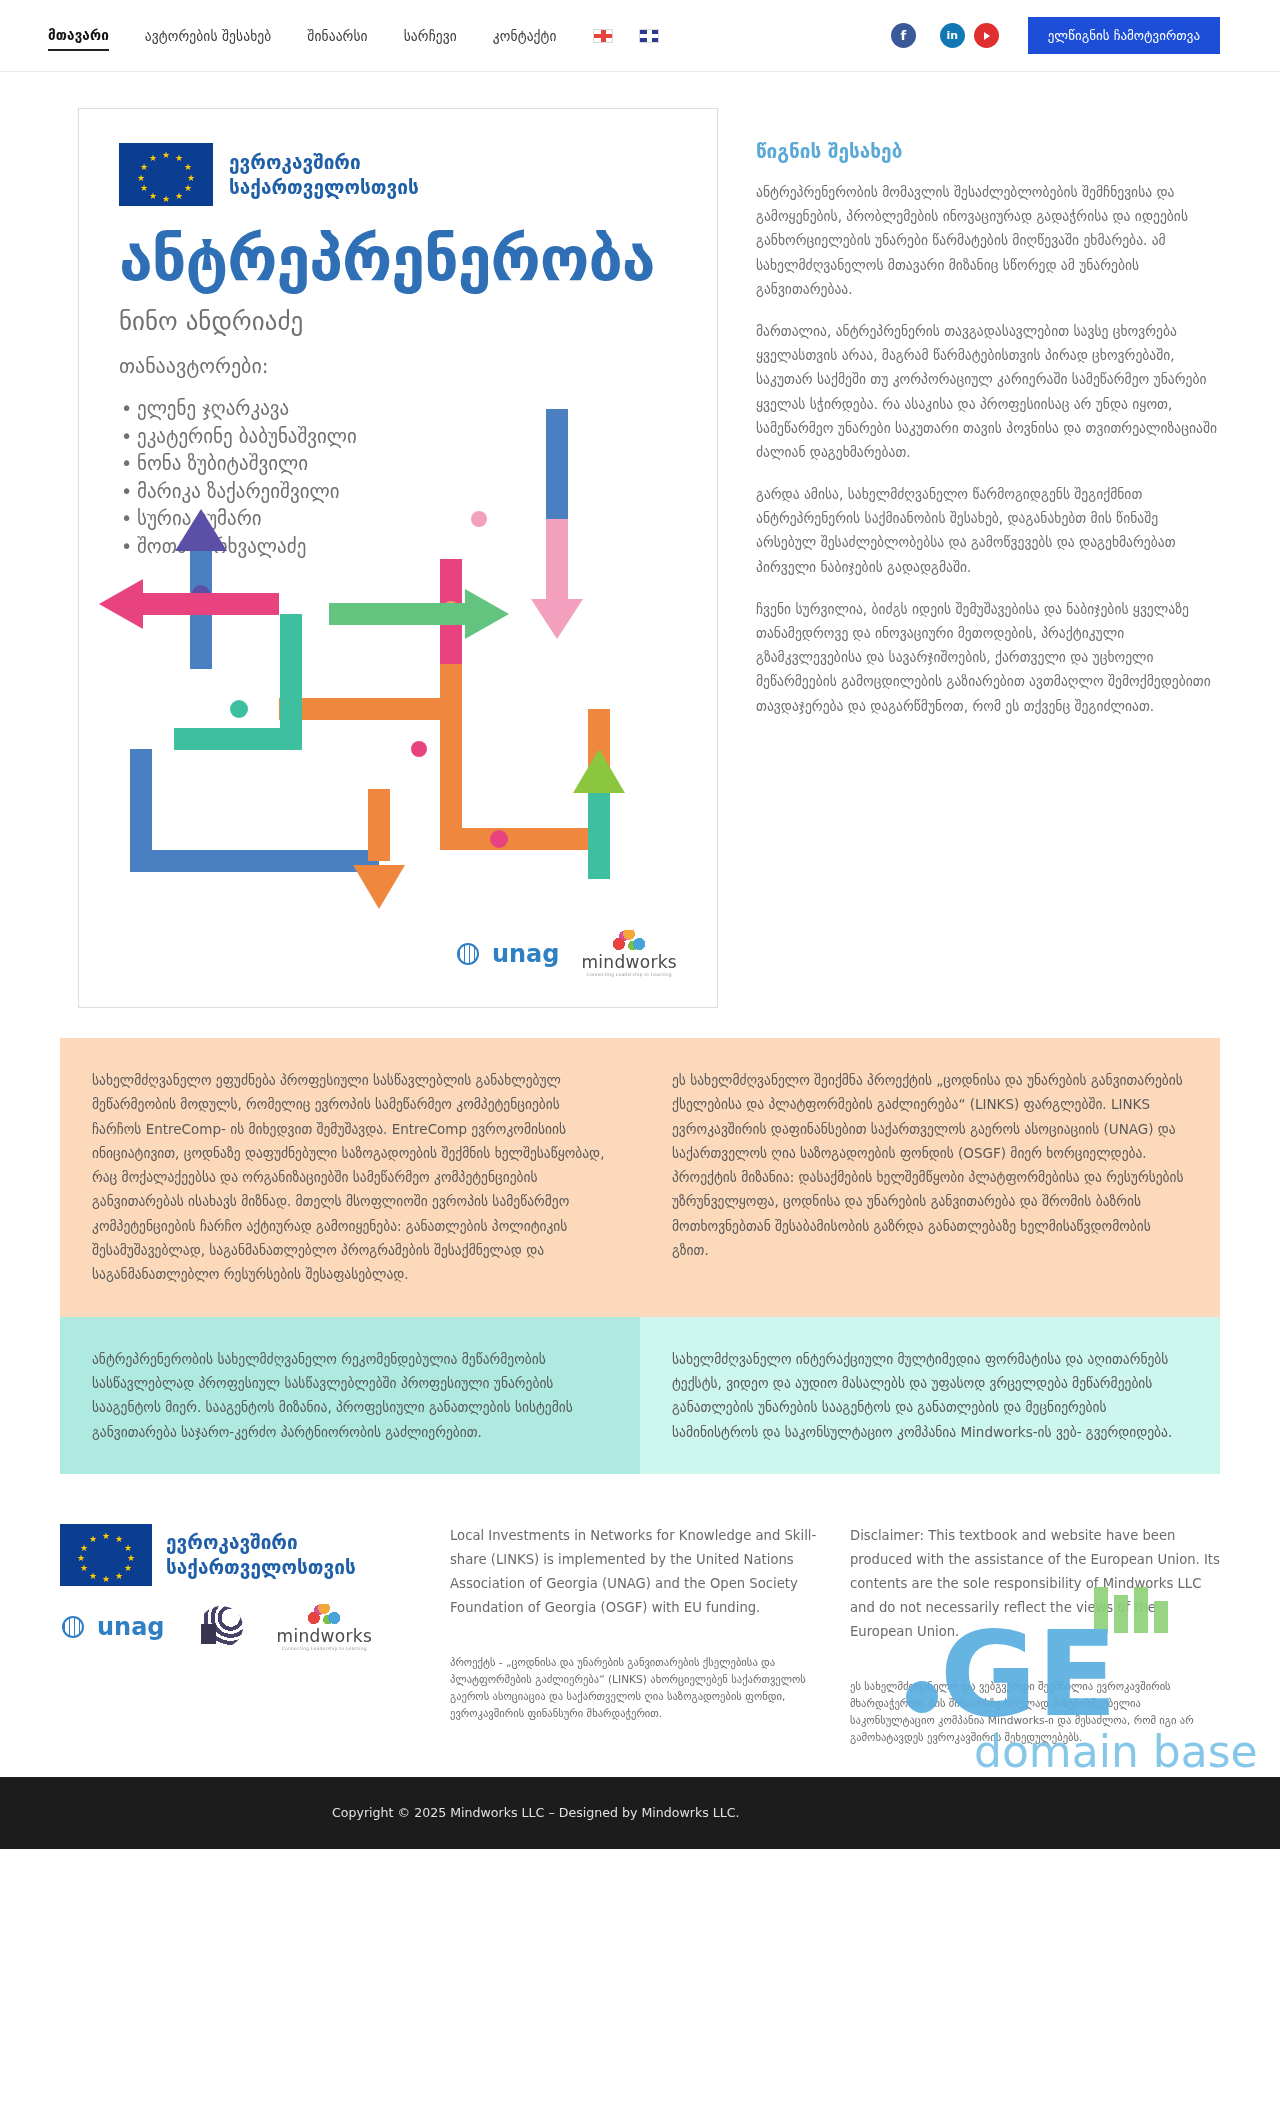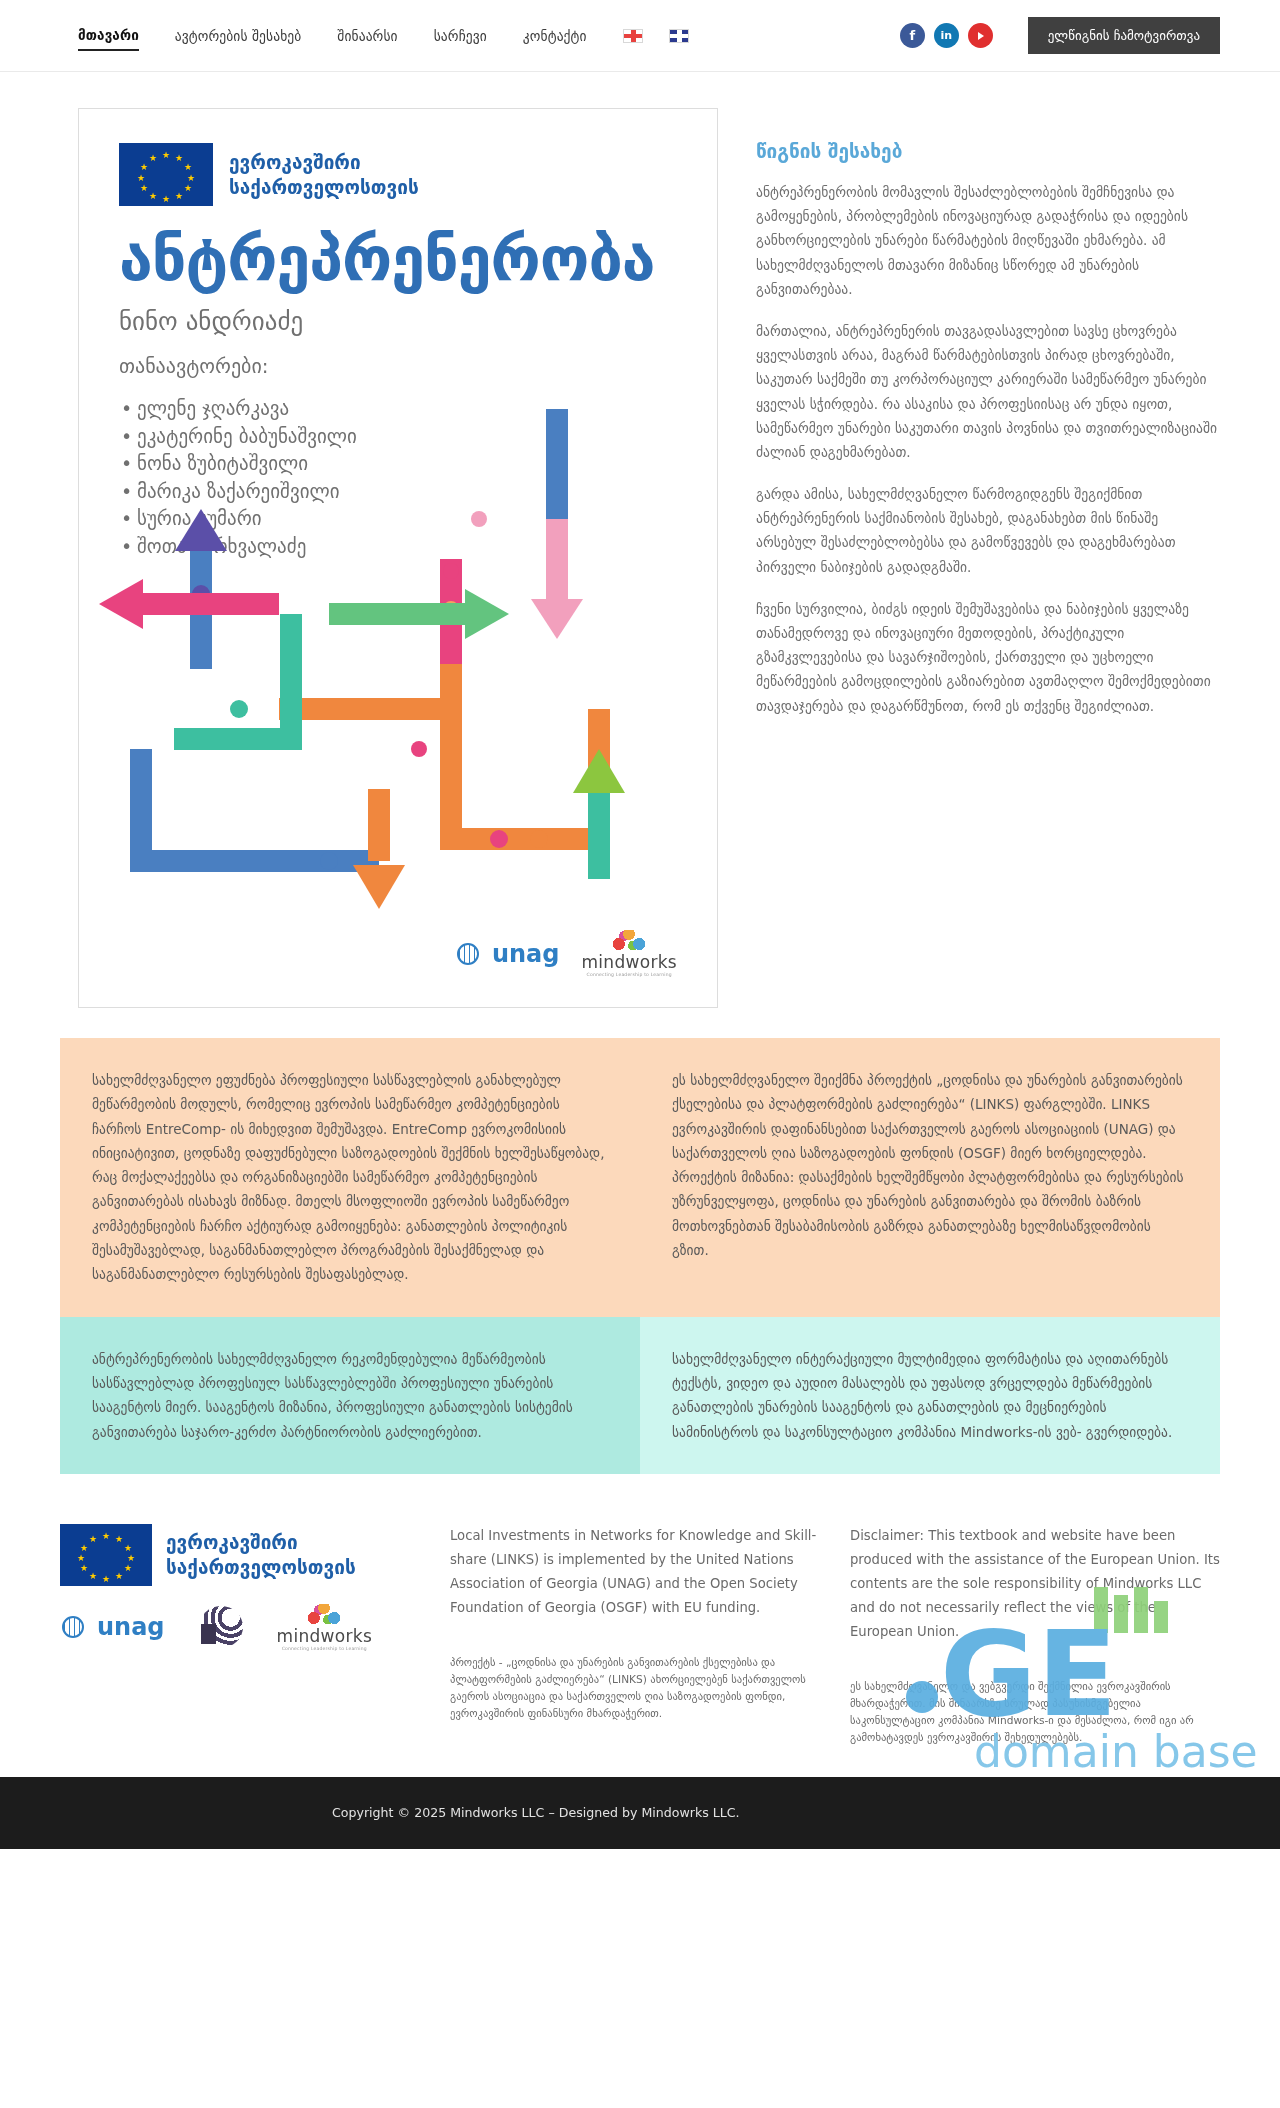--- a/index.html
+++ b/index.html
@@ -10,21 +10,21 @@
   }
   body { width: 1280px; min-height: 2108px; position: relative; }
 
   
   .site-header {
     height: 72px;
     width: 1280px;
     background: #ffffff;
     border-bottom: 1px solid #eaeaea;
     display: flex;
-    padding: 0 60px 0 78px;
+    padding: 0 60px 0 48px;
   }
   .nav { display: flex; align-items: center; gap: 0; }
   .nav-item {
     font-size: 13.5px;
     color: #3b3b3b;
     padding: 6px 0;
     margin-right: 36px;
     white-space: nowrap;
     cursor: pointer;
     letter-spacing: .1px;
@@ -63,35 +63,35 @@
     align-items: center;
     gap: 9px;
   }
   .social {
     width: 25px; height: 25px; border-radius: 50%;
     display: flex; align-items: center; justify-content: center;
     color: #fff; font-size: 13px; font-weight: 700;
     cursor: pointer;
   }
   .s-fb { background: #3b5998; }
-  .s-li { background: #1178b3; }
+  .s-li { background: #1178b3; margin-left: 15px; }
   .s-yt { background: #e02f2f; }
   .s-yt .tri {
     width: 0; height: 0;
     border-left: 6px solid #fff;
     border-top: 4px solid transparent;
     border-bottom: 4px solid transparent;
     margin-left: 2px;
   }
   .dl-btn {
-    background: #404040;
+    background: #1d4ed8;
     color: #fff;
     font-size: 13px;
     padding: 11px 20px;
-    margin-left: 26px;
+    margin-left: 20px;
     border: none;
     cursor: pointer;
     white-space: nowrap;
     font-family: inherit;
   }
 
   
   .main-wrap {
     padding: 36px 60px 0 78px;
     display: flex;

